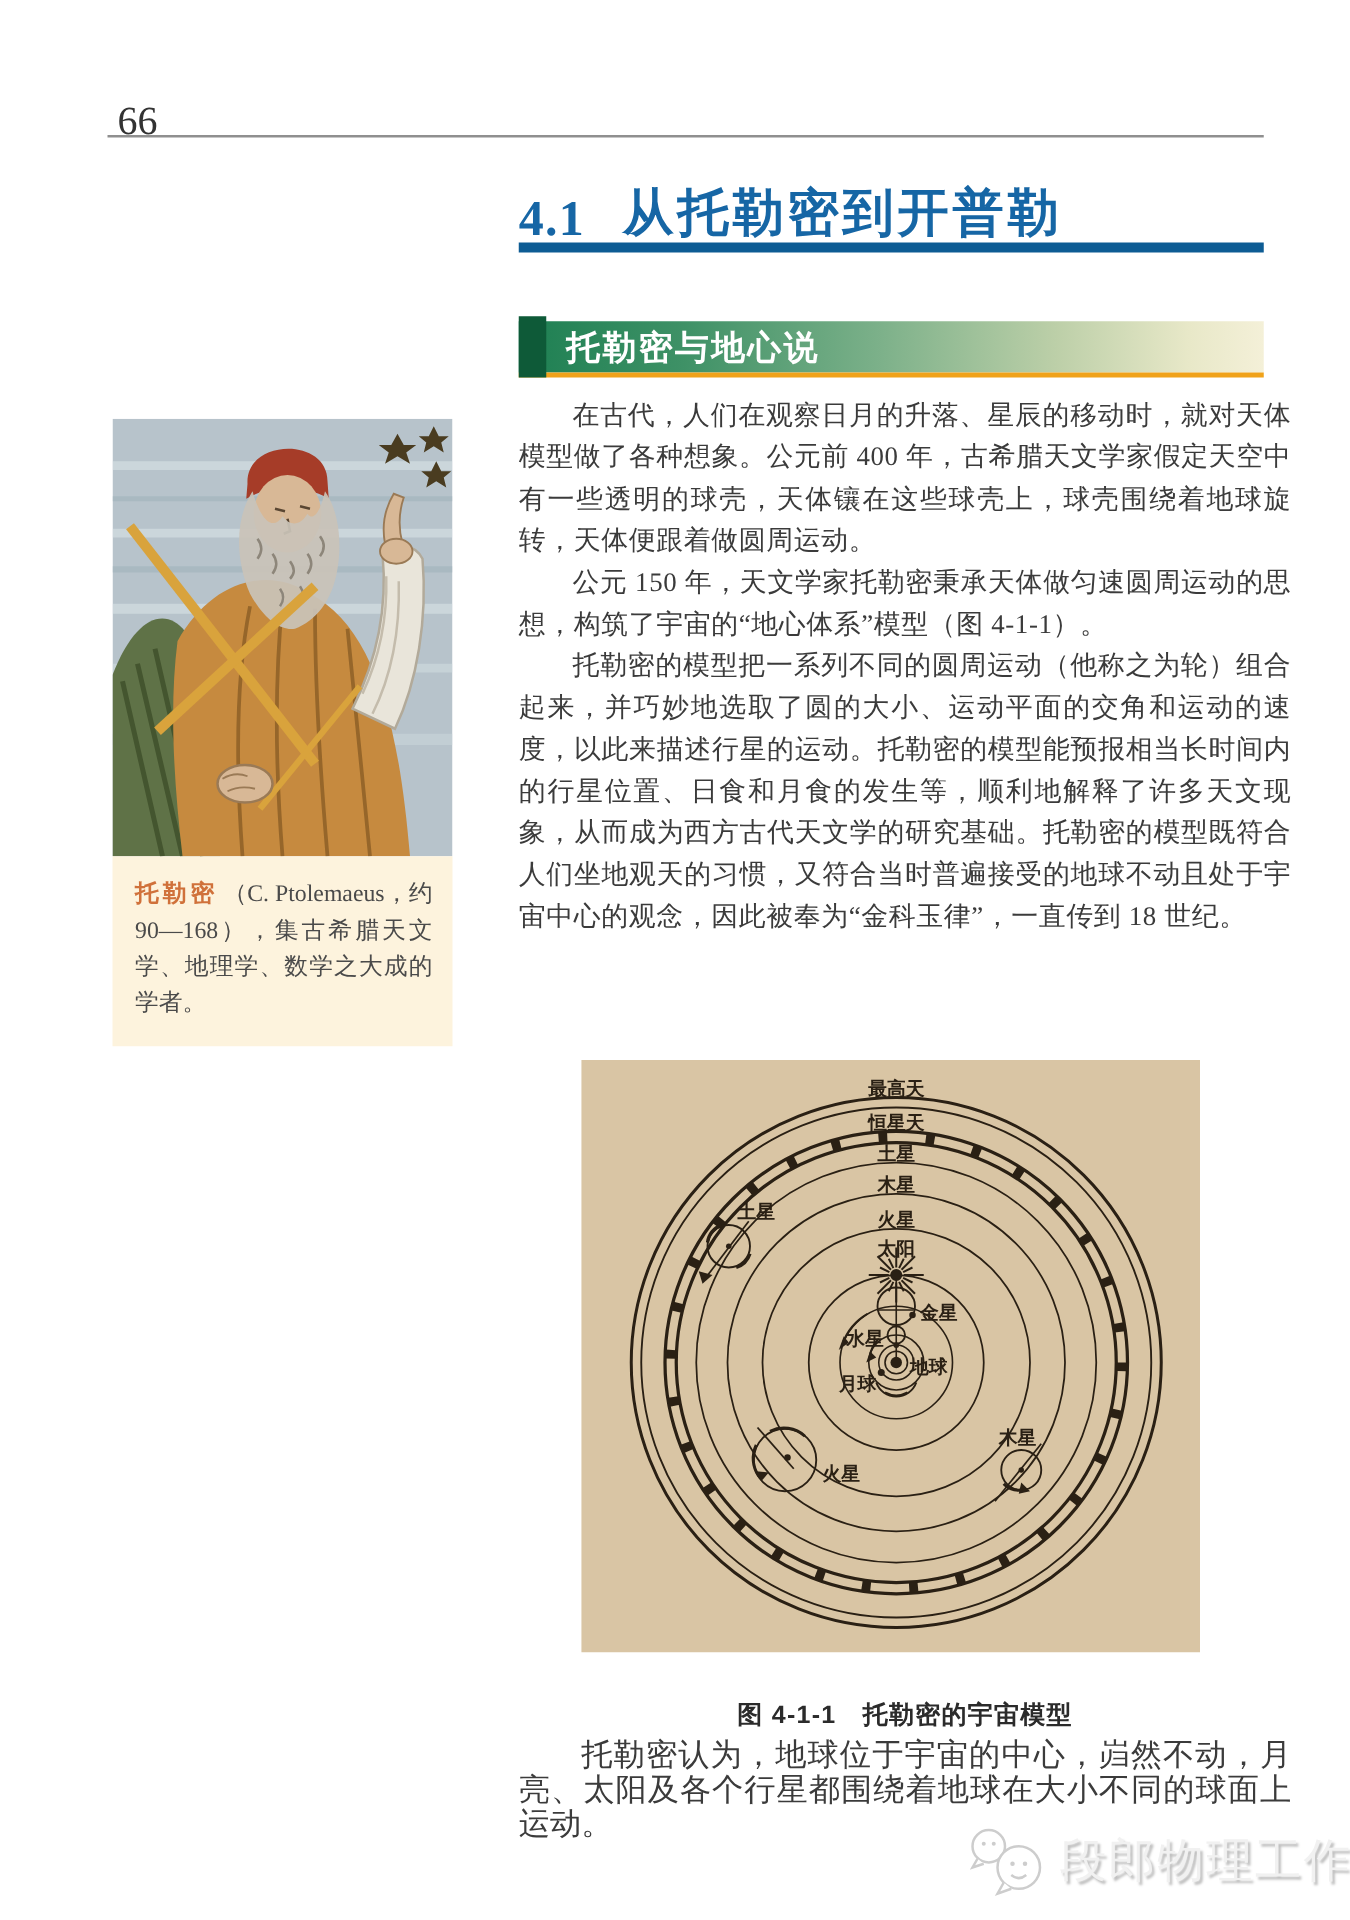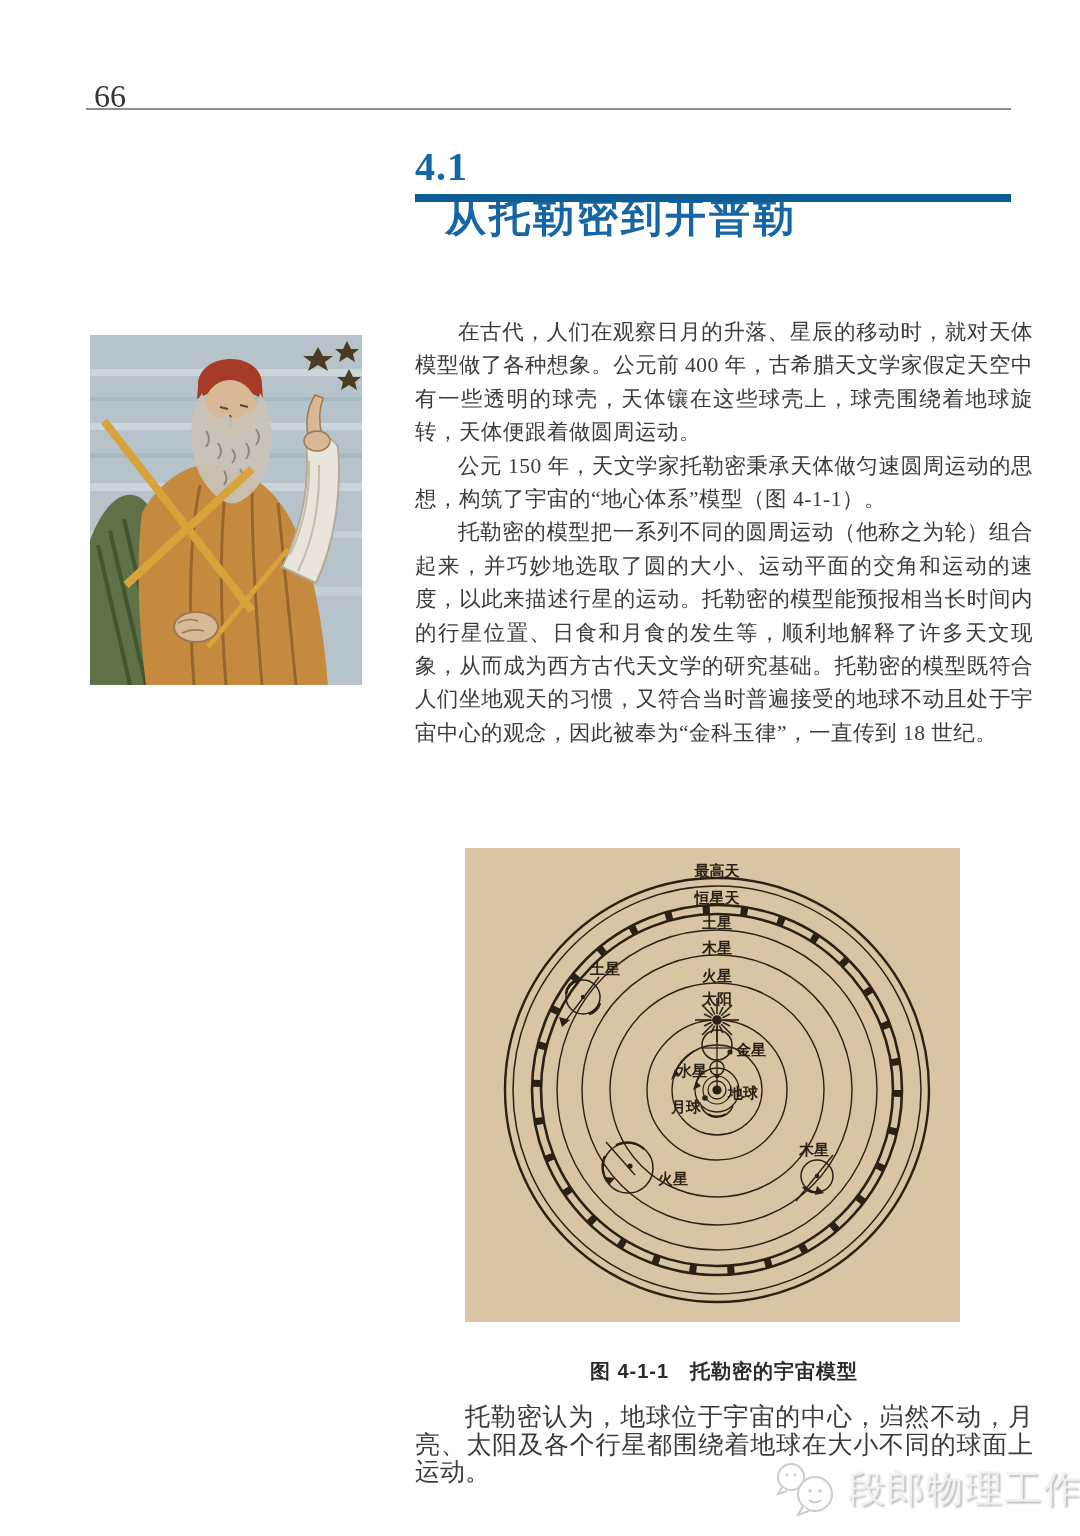--- a/index.html
+++ b/index.html
@@ -5,21 +5,21 @@
   html,body{margin:0;padding:0;background:#e9e9e9;}
   .page{
     position:relative;width:1080px;height:1536px;background:#ffffff;
     margin:0 auto;overflow:hidden;
     font-family:"Liberation Serif",serif;color:#3b3b3b;
   }
   
   .page-num{position:absolute;left:94px;top:78px;font-size:32px;color:#333;}
   .top-rule{position:absolute;left:86px;top:108px;width:925px;height:2px;background:#8f8f8f;}
   
-  .sec-heading{position:absolute;left:415px;top:143px;display:flex;align-items:flex-start;color:#1666a5;flex-direction:column;}
+  .sec-heading{position:absolute;left:415px;top:143px;display:flex;align-items:flex-end;color:#1666a5;}
   .sec-num{font-family:"Liberation Serif",serif;font-weight:bold;font-size:40px;letter-spacing:1px;}
   .sec-title{font-family:"Liberation Sans",sans-serif;font-weight:bold;font-size:41px;margin-left:30px;letter-spacing:3px;}
   .sec-bar{position:absolute;left:415px;top:194px;width:596px;height:8px;background:#0e5c94;}
   
   .banner{
     position:absolute;left:415px;top:257px;width:596px;height:41px;
     background:linear-gradient(90deg,#1d7f52 0%,#3e9166 22%,#7bb089 48%,#bccfa8 72%,#e8e8c8 90%,#f4f0d8 100%);
     border-bottom:4px solid #f0a21a;
   }
   .banner::before{
@@ -44,21 +44,21 @@
   }
   .side-name{color:#d0713a;font-weight:bold;font-family:"Liberation Sans",sans-serif;letter-spacing:3px;margin-right:4px;}
   
   .figure-box{position:absolute;left:465px;top:848px;width:495px;height:474px;}
   .fig-label{
     font-family:"Liberation Sans",sans-serif;font-weight:bold;font-size:15px;fill:#2a2014;
   }
   .fig-caption{position:absolute;left:415px;top:1358px;width:618px;}
   .fig-caption-title{
     text-align:center;font-family:"Liberation Sans",sans-serif;font-weight:bold;
-    font-size:20px;color:#2b2b2b;margin:0 0 18px 0;letter-spacing:1px;
+    font-size:20px;color:#2b2b2b;margin:0 0 6px 0;letter-spacing:1px;
   }
   .fig-caption-text{
     margin:0;font-size:25px;line-height:27.5px;text-align:justify;text-indent:2em;color:#3b3b3b;
   }
   
   .watermark{
     position:absolute;left:772px;top:1458px;display:flex;align-items:center;
   }
   .wm-logo{width:72px;height:62px;}
   .wm-text{
@@ -74,20 +74,23 @@
 
   <div class="page-num">66</div>
   <div class="top-rule"></div>
 
   <div class="sec-heading">
     <span class="sec-num">4.1</span>
     <span class="sec-title">从托勒密到开普勒</span>
   </div>
   <div class="sec-bar"></div>
 
+  <div class="banner">
+    <span class="banner-label">托勒密与地心说</span>
+  </div>
 
   <div class="body-col">
     <p>在古代，人们在观察日月的升落、星辰的移动时，就对天体模型做了各种想象。公元前 400 年，古希腊天文学家假定天空中有一些透明的球壳，天体镶在这些球壳上，球壳围绕着地球旋转，天体便跟着做圆周运动。</p>
     <p>公元 150 年，天文学家托勒密秉承天体做匀速圆周运动的思想，构筑了宇宙的“地心体系”模型（图 4-1-1）。</p>
     <p>托勒密的模型把一系列不同的圆周运动（他称之为轮）组合起来，并巧妙地选取了圆的大小、运动平面的交角和运动的速度，以此来描述行星的运动。托勒密的模型能预报相当长时间内的行星位置、日食和月食的发生等，顺利地解释了许多天文现象，从而成为西方古代天文学的研究基础。托勒密的模型既符合人们坐地观天的习惯，又符合当时普遍接受的地球不动且处于宇宙中心的观念，因此被奉为“金科玉律”，一直传到 18 世纪。</p>
   </div>
 
   <div class="sidebar">
     <svg class="portrait" viewBox="0 0 272 350" xmlns="http://www.w3.org/2000/svg">
       <rect x="0" y="0" width="272" height="350" fill="#b7c3cb"></rect>
@@ -126,20 +129,23 @@
       <path d="M112 58 C 98 80 98 112 110 140 C 122 162 136 170 146 168 C 162 162 176 146 180 120 C 184 96 180 72 170 58 C 166 76 160 82 156 76 C 150 86 142 86 136 78 C 130 88 120 86 112 58 Z" fill="#c9c3b8" opacity="0.93"></path>
       <path d="M116 96 q 6 8 0 16 M128 108 q 6 8 0 16 M142 114 q 6 8 0 14 M156 108 q 6 8 0 16 M166 94 q 6 8 0 16 M134 136 q 5 7 0 14 M150 134 q 5 7 0 14" stroke="#8d867a" stroke-width="2" fill="none"></path>
 
       <line x1="14" y1="86" x2="162" y2="276" stroke="#d9a33c" stroke-width="8"></line>
       <line x1="36" y1="250" x2="162" y2="134" stroke="#d9a33c" stroke-width="8"></line>
       <line x1="118" y1="312" x2="198" y2="214" stroke="#d9a33c" stroke-width="5"></line>
 
       <ellipse cx="106" cy="292" rx="22" ry="15" fill="#d8b896" stroke="#9a7a56" stroke-width="2"></ellipse>
       <path d="M88 288 q 10 -6 20 -2 M92 298 q 10 -5 22 -2" stroke="#9a7a56" stroke-width="1.5" fill="none"></path>
     </svg>
+    <div class="side-caption">
+      <span class="side-name">托勒密</span><span>（C. Ptolemaeus，约 90—168），集古希腊天文学、地理学、数学之大成的学者。</span>
+    </div>
   </div>
 
   <svg class="figure-box" viewBox="0 0 495 474" xmlns="http://www.w3.org/2000/svg">
     <rect x="0" y="0" width="495" height="474" fill="#d9c5a4"></rect>
 
     <g stroke="#2a2014" fill="none">
       <circle cx="252" cy="242" r="212" stroke-width="2.4"></circle>
       <circle cx="252" cy="242" r="204" stroke-width="1.5"></circle>
       <circle cx="252" cy="242" r="185" stroke-width="2.6"></circle>
       <circle cx="252" cy="242" r="176" stroke-width="2.6"></circle>

